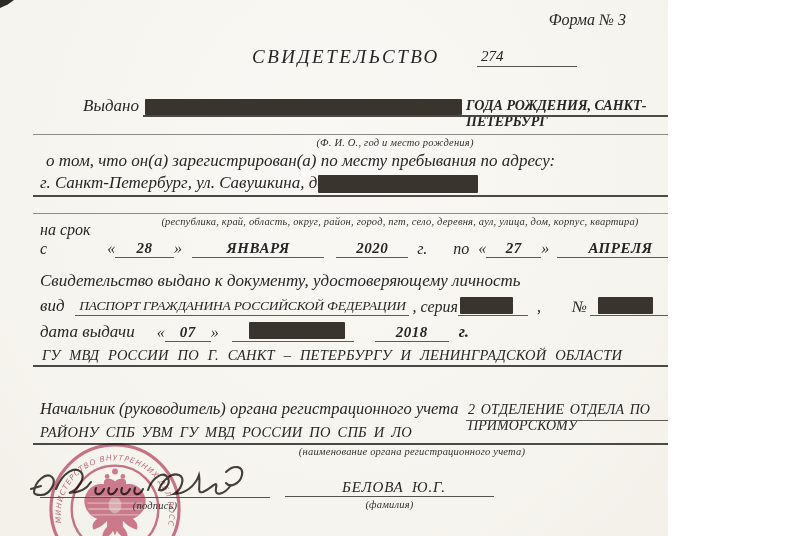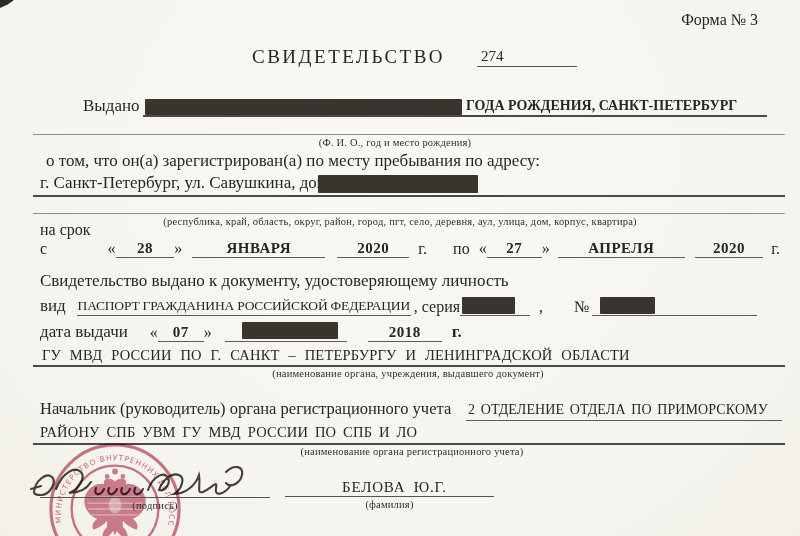--- a/index.html
+++ b/index.html
@@ -1,23 +1,24 @@
 <!DOCTYPE html>
 <html><head>
 <meta charset="utf-8">
 <style>
   html,body{margin:0;padding:0;}
   .page{
     position:relative;
-    width:800px;height:536px;
+    width:668px;height:536px;
     background:#f7f5f0;
     background-image:radial-gradient(ellipse at 50% 30%, #faf8f4 0%, #f6f4ee 70%, #f2f0e9 100%);
     overflow:hidden;
     font-family:"Liberation Serif","DejaVu Serif",serif;
     color:#262626;
+    font-style:italic;
   }
   .abs{position:absolute;}
   .t17{font-size:17px;line-height:1.15;}
   .t16{font-size:16px;line-height:1.15;}
   .caps{font-size:14.5px;letter-spacing:.2px;}
   .caption{font-size:10.5px;color:#30302f;text-align:center;letter-spacing:.2px;}
   .hline{height:1px;background:#8b8b87;}
   .hline-dark{height:2px;background:#4a4946;}
   .redaction{background:#39342e;border-radius:1px;}
   .fld{display:inline-block;border-bottom:1.5px solid #5b5b58;text-align:center;vertical-align:bottom;}
@@ -97,21 +98,20 @@
     <span class="t16">»</span>
     <span class="fld" style="width:122px;height:19px;position:relative;margin-left:13px;">
         <span class="redaction" style="position:absolute;left:17px;top:0px;width:96px;height:17px;"></span>
       </span>
     <span class="fld" style="width:74px;margin-left:21px;"><span class="val">2018</span></span>
     <span class="t17" style="margin-left:10px;font-weight:bold;">г.</span>
   </div>
 
   <div class="abs caps" style="top:347px;left:42px;word-spacing:5px;">ГУ МВД РОССИИ ПО Г. САНКТ – ПЕТЕРБУРГУ И ЛЕНИНГРАДСКОЙ ОБЛАСТИ</div>
   <div class="abs hline-dark" style="left:33px;top:365px;width:752px;"></div>
-  <div class="abs caption" style="left:28px;top:368px;width:760px;">(наименование органа, учреждения, выдавшего документ)</div>
 
   <div class="abs" style="top:399px;left:40px;font-size:16.5px;">Начальник (руководитель) органа регистрационного учета</div>
   <div class="abs" style="top:402px;left:468px;font-size:14px;letter-spacing:.1px;word-spacing:2px;">2 ОТДЕЛЕНИЕ ОТДЕЛА ПО ПРИМОРСКОМУ</div>
   <div class="abs hline" style="left:466px;top:420px;width:316px;background:#5b5b58;"></div>
   <div class="abs caps" style="top:424px;left:40px;word-spacing:3px;text-align:center;">РАЙОНУ СПБ УВМ ГУ МВД РОССИИ ПО СПБ И ЛО</div>
   <div class="abs hline-dark" style="left:33px;top:443px;width:752px;"></div>
   <div class="abs caption" style="left:32px;top:446px;width:760px;">(наименование органа регистрационного учета)</div>
 
   <div class="abs stamp-wrap" style="left:46px;top:440px;width:138px;height:138px;">
     <svg width="138" height="138" viewBox="0 0 140 140">

